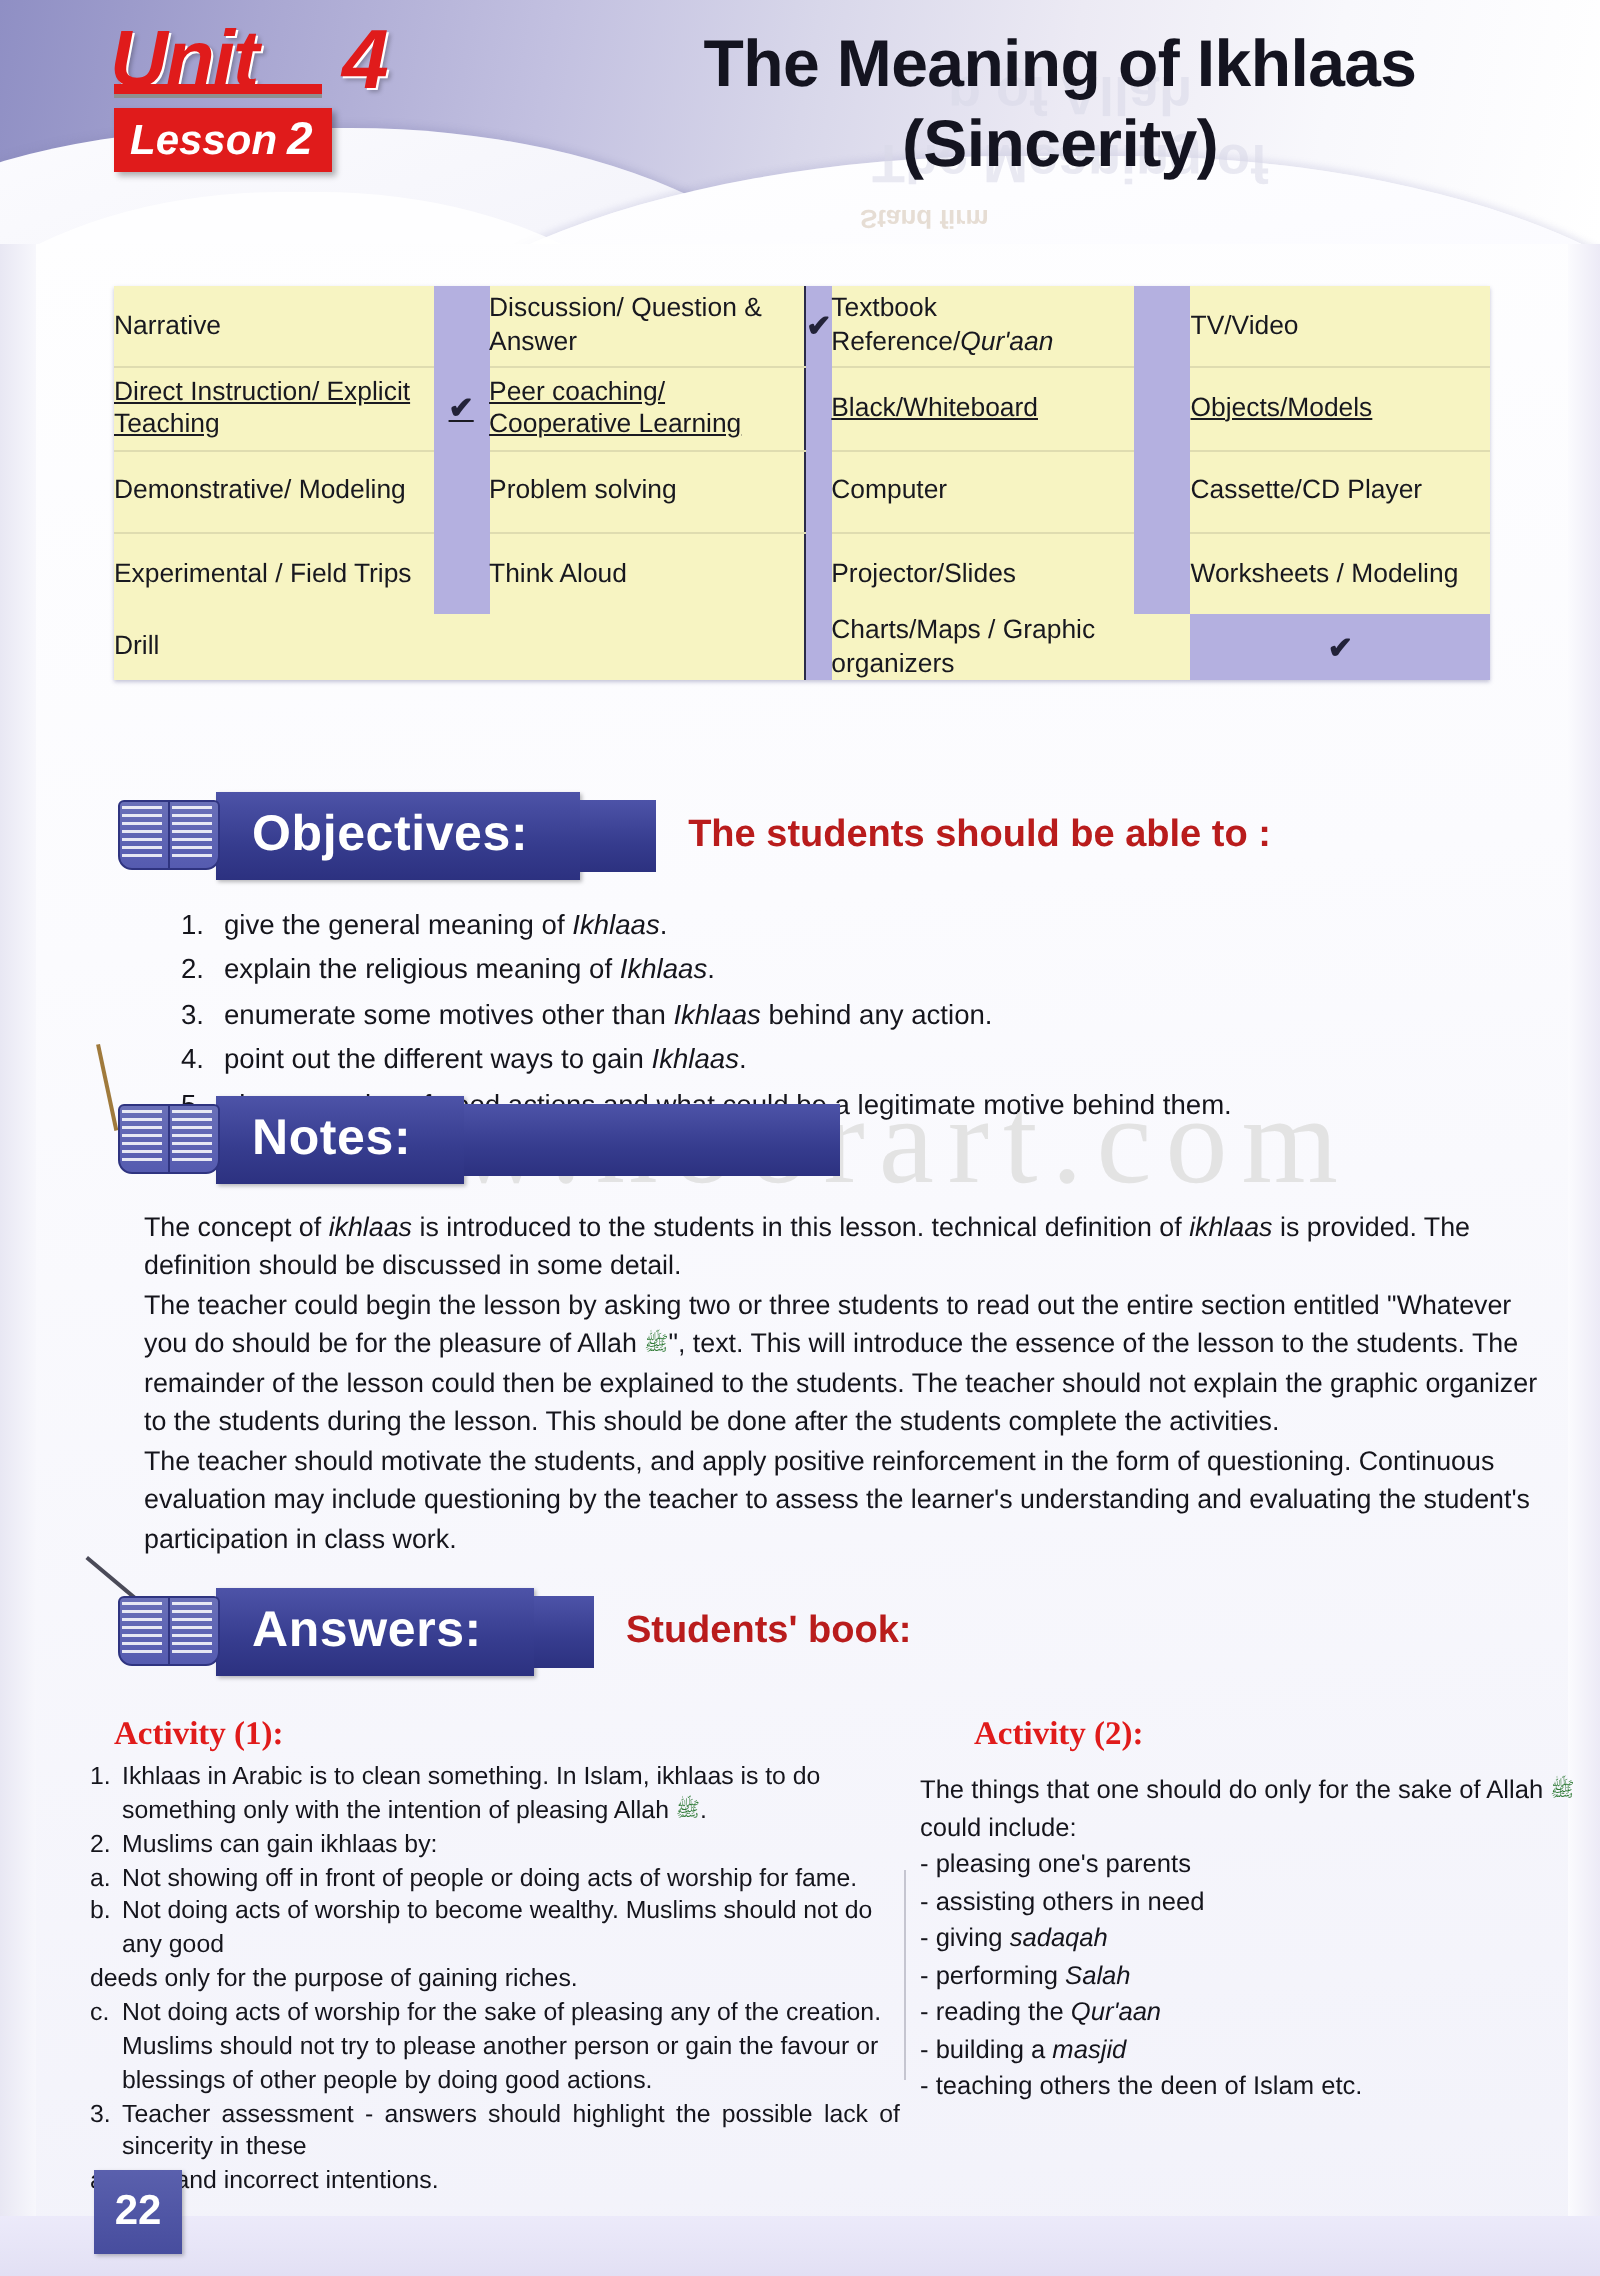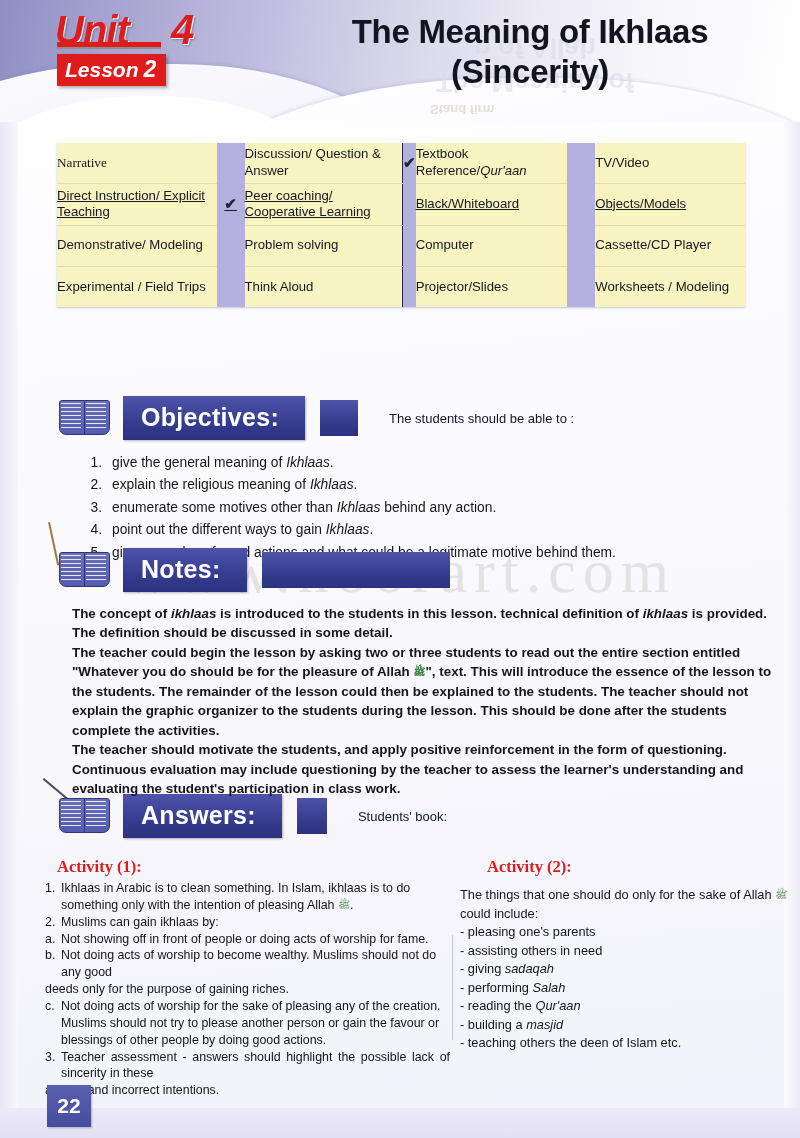--- a/index.html
+++ b/index.html
@@ -143,30 +143,30 @@
   }
   .divider{
     background:#b4b0e0;width:5px;
     border-left:1.4px solid #2a2a48;
   }
   .row-h1{height:40px;}
   .row-h2{height:42px;text-decoration:underline;}
   .row-h3{height:41px;}
   .row-h4{height:41px;}
   .row-h5{height:32px;}
-  .c-strat{width:160px;font-family:Liberation Serif, serif;}
+  .c-strat{width:160px;}
   .c-strat2{width:158px;}
   .c-res{width:152px;}
   .c-res2{width:150px;}
 
   
   .banner{
     position:absolute;
     height:36px;
-    display:flex;align-items:center;gap:15px;
+    display:flex;align-items:center;
   }
   .book-icon{
     position:relative;width:52px;height:40px;flex:0 0 52px;
     margin-right:-2px;
     z-index:3;
   }
   .book-icon .pg{
     position:absolute;top:2px;width:24px;height:33px;
     background:linear-gradient(#6a70b8,#555bb0);
     border:1.4px solid #2f3480;
@@ -188,21 +188,21 @@
     display:flex;align-items:center;
     box-shadow:1px 1px 2px rgba(0,0,0,.28);
     letter-spacing:.3px;
   }
   .banner-tail{
     background:linear-gradient(#4d53a8,#363c8e 60%,#2c3180);
     height:36px;
   }
   .banner-caption{
     margin-left:16px;
-    font-size:13px;font-weight:normal;color:#0f172a;
+    font-size:19px;font-weight:bold;color:#b91c1c;
     white-space:nowrap;
   }
 
   
   #objectives-banner{left:58px;top:400px;}
   #objectives-banner .banner-tail{width:38px;}
   .obj-list{
     position:absolute;left:72px;top:452px;width:700px;
     font-size:13.8px;line-height:1.63;color:#15151c;
   }
@@ -210,21 +210,20 @@
   .obj-num{width:30px;flex:0 0 30px;text-align:right;padding-right:10px;}
   .obj-txt i{font-style:italic;}
 
   
   #notes-banner{left:58px;top:552px;z-index:8;text-align:right;}
   #notes-banner .banner-tail{width:188px;}
   .notes-body{
     position:absolute;left:72px;top:604px;width:706px;
     font-size:13.4px;line-height:1.45;color:#15151c;
     z-index:7;
-    font-weight:bold;
   }
   .notes-body p{margin:0 0 0 0;}
   .notes-body i{font-style:italic;}
 
   
   #answers-banner{left:58px;top:798px;}
   #answers-banner .banner-tail{width:30px;}
   .pencil{
     position:absolute;left:44px;top:778px;
     width:62px;height:62px;z-index:2;
@@ -371,20 +370,26 @@
   <tr class="row-h4">
     <td class="cell last">Experimental / Field Trips</td>
     <td class="gap tick"></td>
     <td class="cell last">Think Aloud</td>
     <td class="gap tick divider"></td>
     <td class="cell last">Projector/Slides</td>
     <td class="gap tick"></td>
     <td class="cell last">Worksheets / Modeling</td>
   </tr>
 
+  <tr class="row-h5">
+    <td class="cell last" colspan="3">Drill</td>
+    <td class="divider"></td>
+    <td class="cell last" colspan="2">Charts/Maps / Graphic organizers</td>
+    <td class="gap tick">✔</td>
+  </tr>
 </tbody>
   </table>
 
 <div class="banner" id="objectives-banner">
   <div class="book-icon">
     <div class="pg left"></div>
       <div class="lines"></div>
     <div class="pg right"></div>
       <div class="lines r"></div>
   </div>

